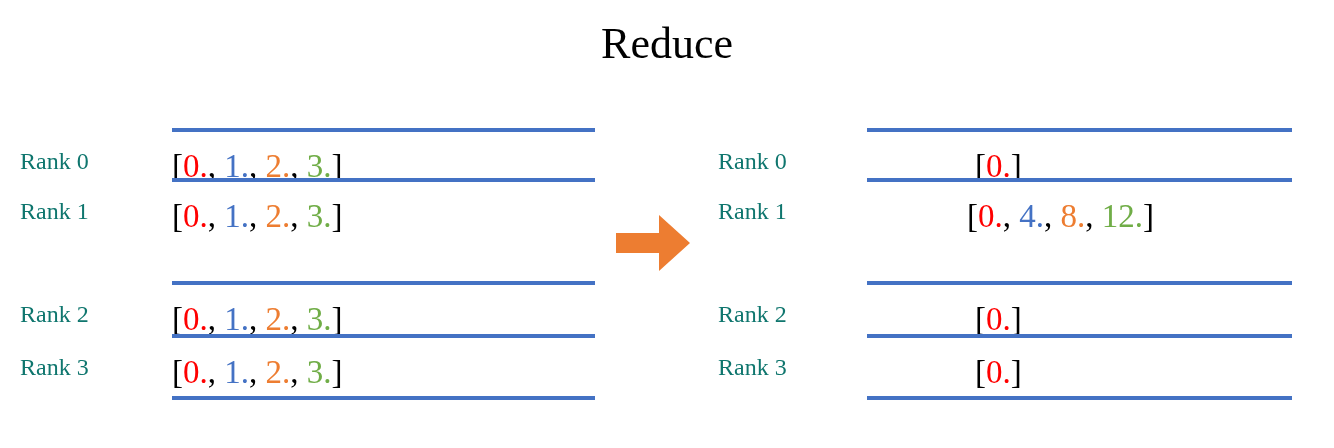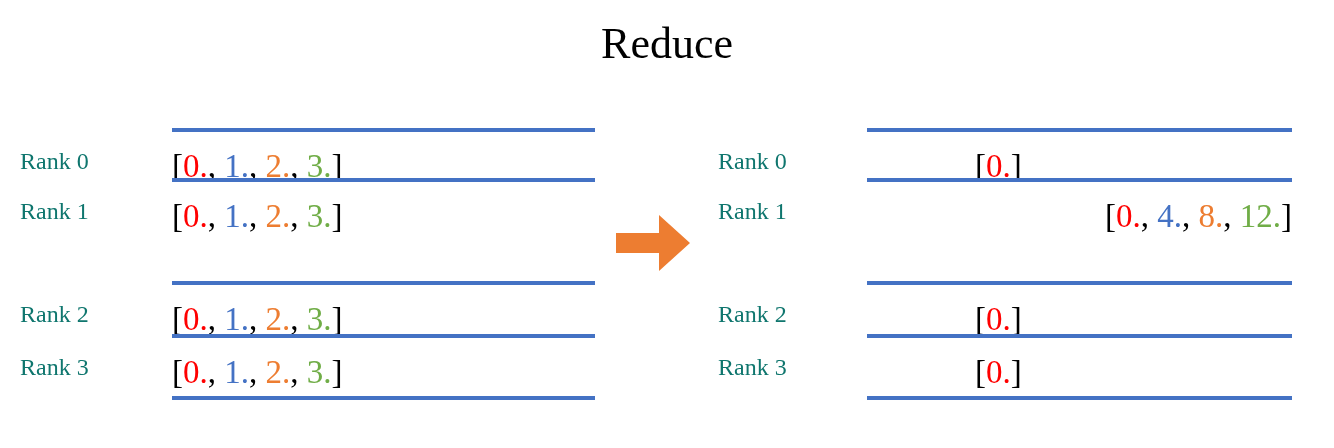--- a/index.html
+++ b/index.html
@@ -83,21 +83,21 @@
     top: 0;
     width: 100%;
     height: 66px;
     line-height: 68px;
     font-size: 33px;
     white-space: pre;
     color: #000000;
   }
   #panel-left  .cell-text { }
   #panel-right .cell-text { text-align: left; padding-left: 108px; box-sizing: border-box; }
-  #panel-right .rank-row.r1 .cell-text { padding-left: 100px; text-align: right; }
+  #panel-right .rank-row.r1 .cell-text { padding-left: 100px; }
 
   .v-red    { color: #FF0000; }
   .v-blue   { color: #4472C4; }
   .v-orange { color: #ED7D31; }
   .v-green  { color: #70AD47; }
   .v-punct  { color: #000000; }
 
   
   #arrow {
     position: absolute;

